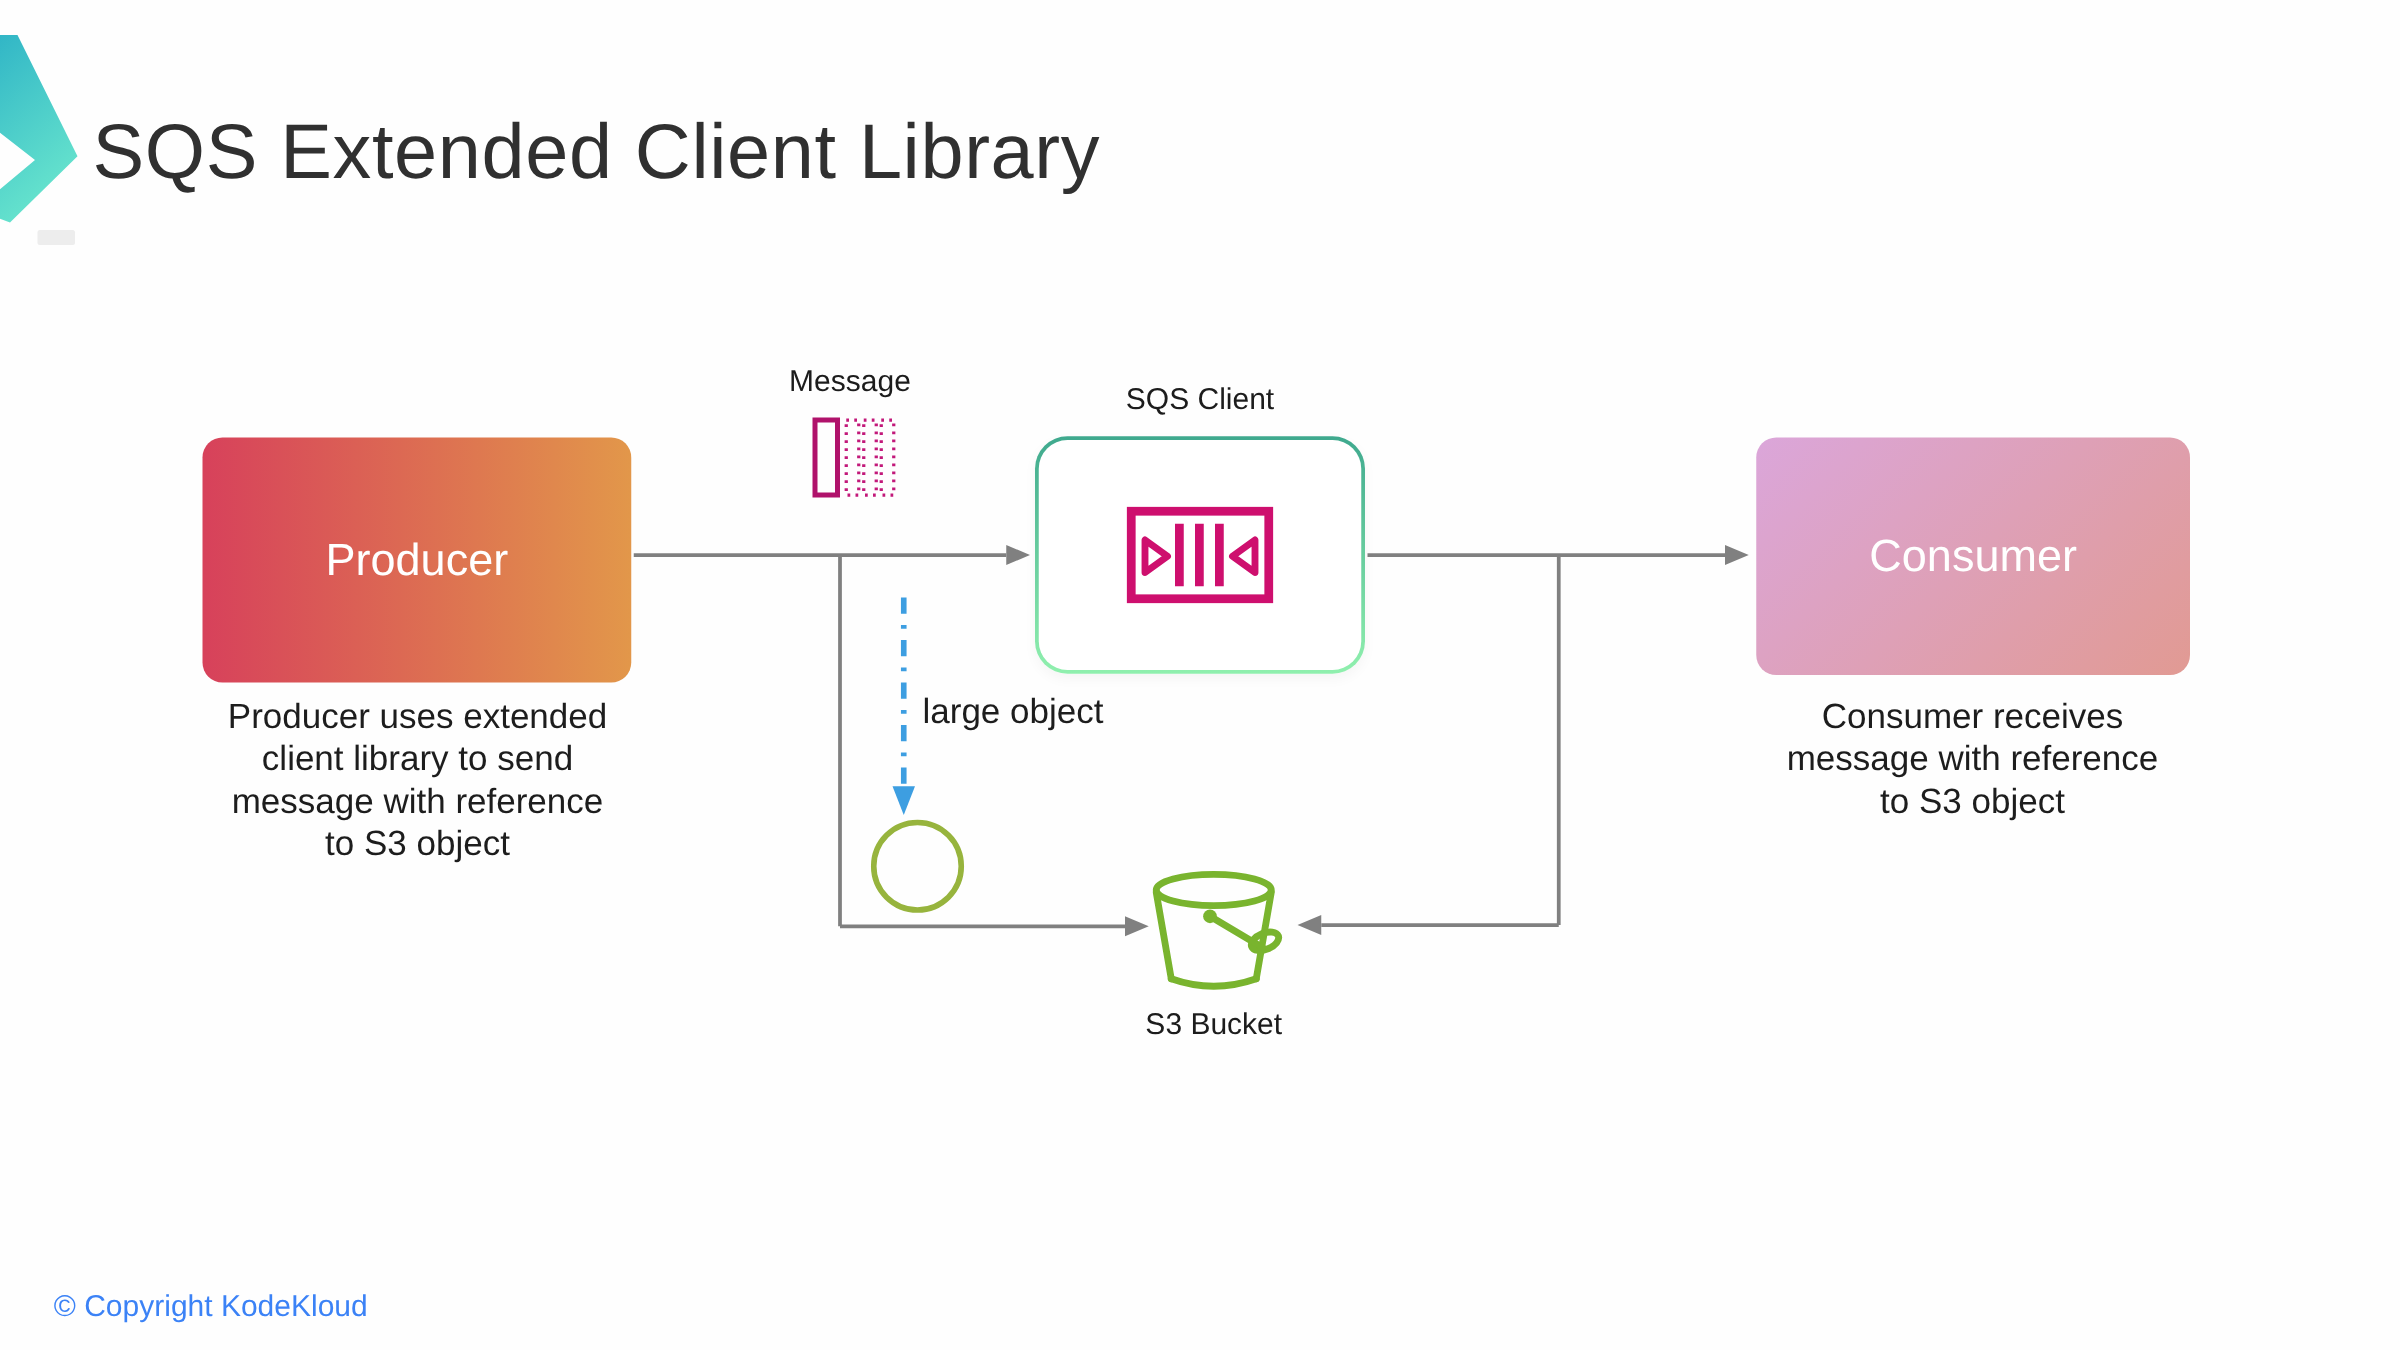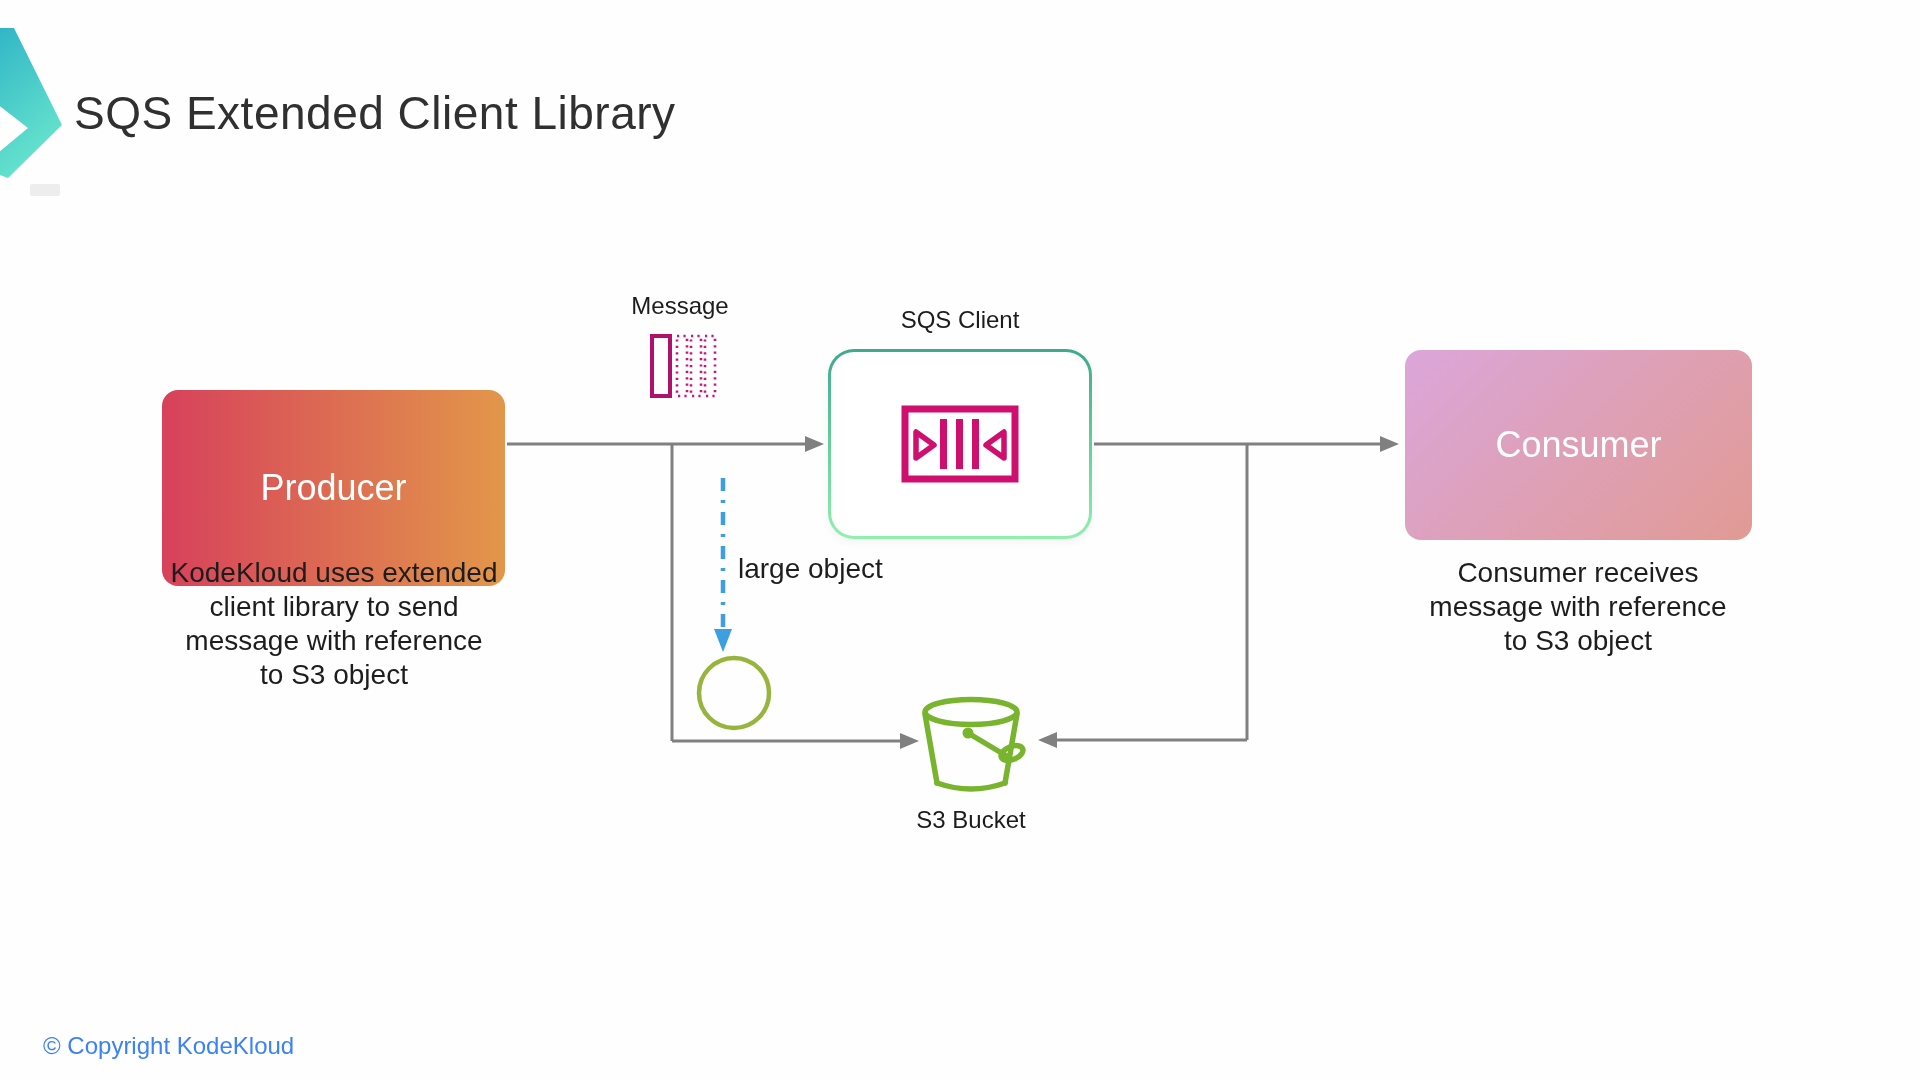--- a/index.html
+++ b/index.html
@@ -12,37 +12,36 @@
     color: #1c1c1c;
   }
   .slide { position: absolute; inset: 0; background: #fefefe; }
 
   
   .logo { position: absolute; left: 0; top: 22px; width: 75px; height: 165px; overflow: visible; }
   .logo-smudge { position: absolute; left: 30px; top: 184px; width: 30px; height: 12px;
     background: #dedede; opacity: .55; border-radius: 2px; }
   .page-title {
     position: absolute; left: 74px; top: 86px;
-    font-size: 46px; font-weight: 500; color: #303030; letter-spacing: 0.5px;
+    font-size: 62px; font-weight: 500; color: #303030; letter-spacing: 0.5px;
     white-space: nowrap;
   }
 
   
   .connectors { position: absolute; left: 0; top: 0; width: 1920px; height: 1080px; }
 
   
   .node-box {
     position: absolute; border-radius: 16px;
     display: flex; align-items: center; justify-content: center;
     color: #ffffff; font-size: 36px; font-weight: 500;
   }
   .producer-box {
     left: 162px; top: 350px; width: 343px; height: 196px;
     background: linear-gradient(90deg, #d7415b 0%, #e2974a 100%);
-    margin-top: 40px;
   }
   .consumer-box {
     left: 1405px; top: 350px; width: 347px; height: 190px;
     background: linear-gradient(135deg, #dba6da 0%, #e19a93 100%);
   }
   .sqs-box-border {
     position: absolute; left: 828px; top: 349px; width: 264px; height: 190px;
     border-radius: 26px; padding: 3px;
     background: linear-gradient(180deg, #3fa98e 0%, #90f0ae 100%);
     box-shadow: 0 4px 10px rgba(0,0,0,0.04);
@@ -122,21 +121,21 @@
     <rect x="8" y="6" width="18" height="60" fill="none" stroke="#b0126b" stroke-width="4"></rect>
     <rect x="33" y="6" width="10" height="60" fill="none" stroke="#c2187a" stroke-width="2.6" stroke-dasharray="2.2 4.2"></rect>
     <rect x="47" y="6" width="10" height="60" fill="none" stroke="#c2187a" stroke-width="2.6" stroke-dasharray="2.2 4.2"></rect>
     <rect x="61" y="6" width="10" height="60" fill="none" stroke="#c2187a" stroke-width="2.6" stroke-dasharray="2.2 4.2"></rect>
   </svg>
 
   <div class="node-box producer-box">
     <span>Producer</span>
   </div>
   <div class="caption producer-caption">
-    <div>KodeKloud uses extended</div>
+    <div>Producer uses extended</div>
     <div>client library to send</div>
     <div>message with reference</div>
     <div>to S3 object</div>
   </div>
 
   <div class="small-label sqs-queue-label">SQS Client</div>
   <div class="sqs-box-border">
     <div class="sqs-box-inner">
       <svg width="124" height="80" viewBox="0 0 124 80">
         <rect x="7" y="5" width="110" height="70" fill="none" stroke="#ce0f6e" stroke-width="7"></rect>

